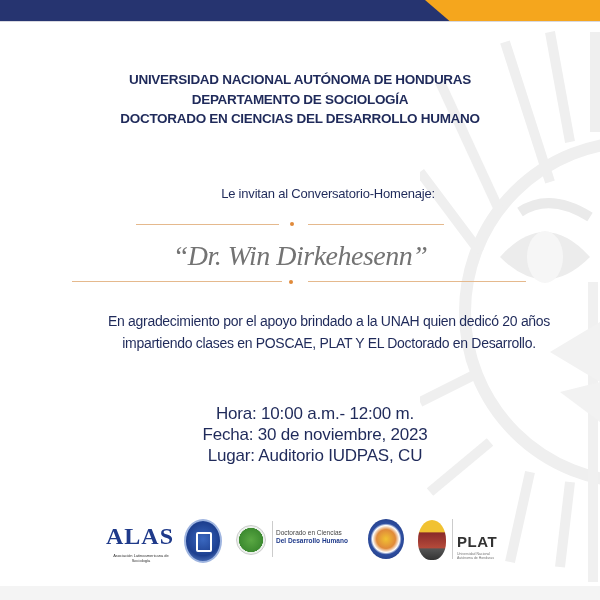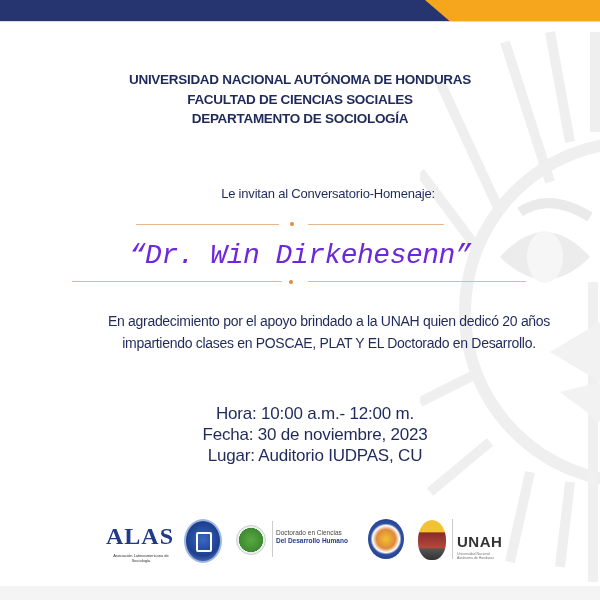--- a/index.html
+++ b/index.html
@@ -6,21 +6,21 @@
   body { width:600px; height:600px; position:relative; overflow:hidden; background:#ffffff; font-family:"Liberation Sans", sans-serif; }
   .topbar { position:absolute; left:0; top:0; width:600px; height:21px; background:#263470; }
   .topbar-accent { position:absolute; top:0; right:0; width:175px; height:21px; background:#f5a61d; clip-path:polygon(0 0,100% 0,100% 100%,14% 100%); }
   .topbar-line { position:absolute; left:0; top:21px; width:600px; height:1px; background:#d8d8e0; }
   .watermark { position:absolute; right:0; top:22px; width:180px; height:560px; }
   .footer-band { position:absolute; left:0; bottom:0; width:600px; height:14px; background:#f4f4f4; }
   .headline { position:absolute; left:0; top:70px; width:600px; text-align:center; color:#1f2a5a; font-weight:bold; font-size:13.5px; line-height:19.5px; letter-spacing:-0.3px; }
   .invite { position:absolute; left:0; top:186px; width:600px; text-align:center; color:#1f2a5a; font-size:13px; letter-spacing:-0.2px;padding-left:28px; }
   .divider { position:absolute; height:1px; background:#e5b98d; }
   .dot { position:absolute; width:4px; height:4px; border-radius:50%; background:#e08a3a; }
-  .honoree { position:absolute; left:0; top:240px; width:600px; text-align:center; color:#6d28d9; font-family:Liberation Mono, monospace; font-style:italic; font-size:28px; letter-spacing:-0.5px; }
+  .honoree { position:absolute; left:0; top:240px; width:600px; text-align:center; color:#737373; font-family:Liberation Serif, serif; font-style:italic; font-size:28px; letter-spacing:-0.5px; }
   .gratitude { position:absolute; left:0; top:310px; width:600px; text-align:center; color:#1f2a5a; font-size:14px; line-height:22px; letter-spacing:-0.3px;margin-left:29px; }
   .details { position:absolute; left:0; top:403px; width:600px; text-align:center; color:#1f2a5a; font-size:17px; line-height:21px; letter-spacing:-0.2px;padding-left:15px; }
   .logos { position:absolute; left:100px; top:515px; width:400px; height:60px; }
   .logo { position:absolute; }
   .alas-word { position:absolute; left:6px; top:8px; font-family:"Liberation Serif", serif; font-weight:bold; font-size:24px; color:#1f3a8a; letter-spacing:1px; }
   .alas-sub { position:absolute; left:5px; top:38px; width:72px; text-align:center; font-size:4px; line-height:5px; color:#333; }
   .badge-blue { position:absolute; width:34px; height:40px; border-radius:50%; background:radial-gradient(circle at 50% 45%, #3a68c0 0%, #1d3f8f 60%, #6c8fd0 100%); border:2px solid #9fb5e0; }
   .badge-inner { position:absolute; left:10px; top:11px; width:12px; height:16px; border:2px solid #fff; border-radius:2px; }
   .doc-globe { position:absolute; width:28px; height:28px; border-radius:50%; background:radial-gradient(circle at 50% 50%, #5aa843 0%, #3c8a2f 60%, #e9f0e9 62%, #f7f7f7 100%); border:1px solid #ccc; }
   .doc-sep { position:absolute; width:1px; height:36px; background:#cccccc; }
@@ -62,22 +62,22 @@
   <path d="M100 190 Q130 170 170 195" stroke="#eaeaea" stroke-width="10" fill="none"></path>
   <rect x="168" y="260" width="10" height="300" fill="#f0f0f0"></rect>
   <path d="M130 330 L180 300 L180 360 Z" fill="#f2f2f2"></path>
   <path d="M140 370 L180 360 L180 400 Z" fill="#f2f2f2"></path>
 </svg>
 
 <div class="footer-band"></div>
 
 <div class="headline">
   <div>UNIVERSIDAD NACIONAL AUTÓNOMA DE HONDURAS</div>
-  <div>FACULTAD DE CIENCIAS SOCIALES</div>
   <div>DEPARTAMENTO DE SOCIOLOGÍA</div>
+  <div>DOCTORADO EN CIENCIAS DEL DESARROLLO HUMANO</div>
 </div>
 
 <div class="invite">Le invitan al Conversatorio-Homenaje:</div>
 
 <div class="divider" style="left:136px; top:224px; width:143px;"></div>
 <div class="dot" style="left:290px; top:222px;"></div>
 <div class="divider" style="left:308px; top:224px; width:136px;"></div>
 
 <div class="honoree">“Dr. Win Dirkehesenn”</div>
 
@@ -104,15 +104,15 @@
   <div class="badge-blue" style="left:84px; top:4px;">
     <div class="badge-inner"></div>
   </div>
   <div class="doc-globe" style="left:136px; top:10px;"></div>
   <div class="doc-sep" style="left:172px; top:6px;"></div>
   <div class="doc-text1" style="left:176px; top:14px;">Doctorado en Ciencias</div>
   <div class="doc-text2" style="left:176px; top:22px;">Del Desarrollo Humano</div>
   <div class="seal-tree" style="left:268px; top:4px;"></div>
   <div class="seal-shield" style="left:318px; top:5px;"></div>
   <div class="unah-sep" style="left:352px; top:4px;"></div>
-  <div class="unah-word" style="left:357px; top:18px;">UNAH</div>
+  <div class="unah-word" style="left:357px; top:18px;">PLAT</div>
   <div class="unah-sub" style="left:357px; top:37px;">Universidad Nacional Autónoma de Honduras</div>
 </div>
 
 </body></html>

